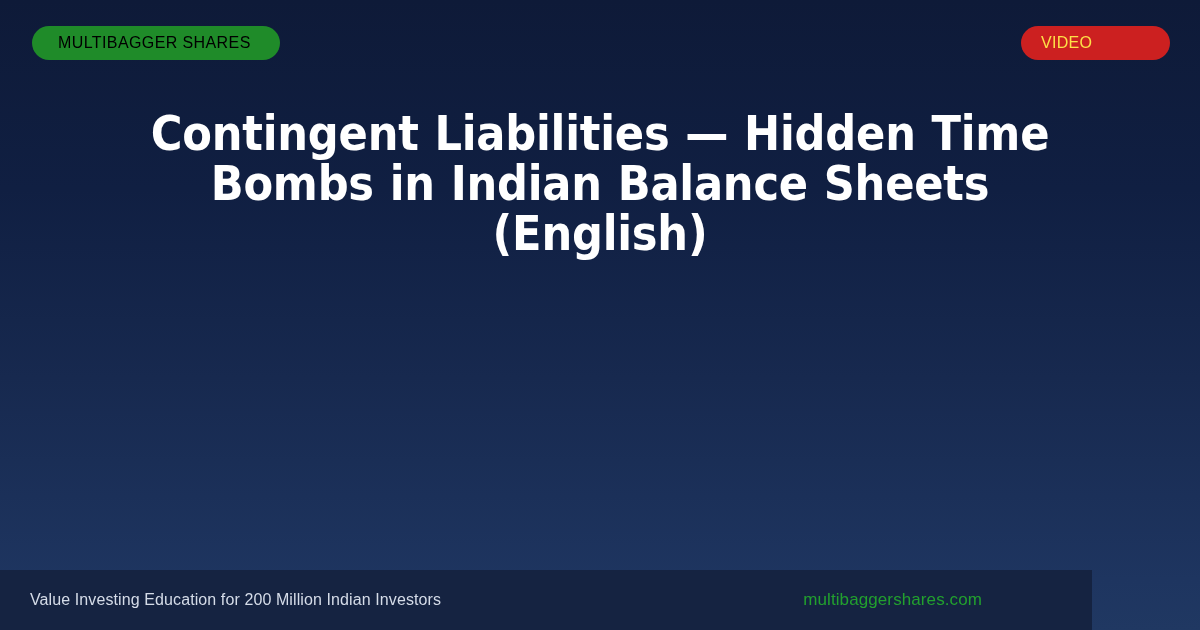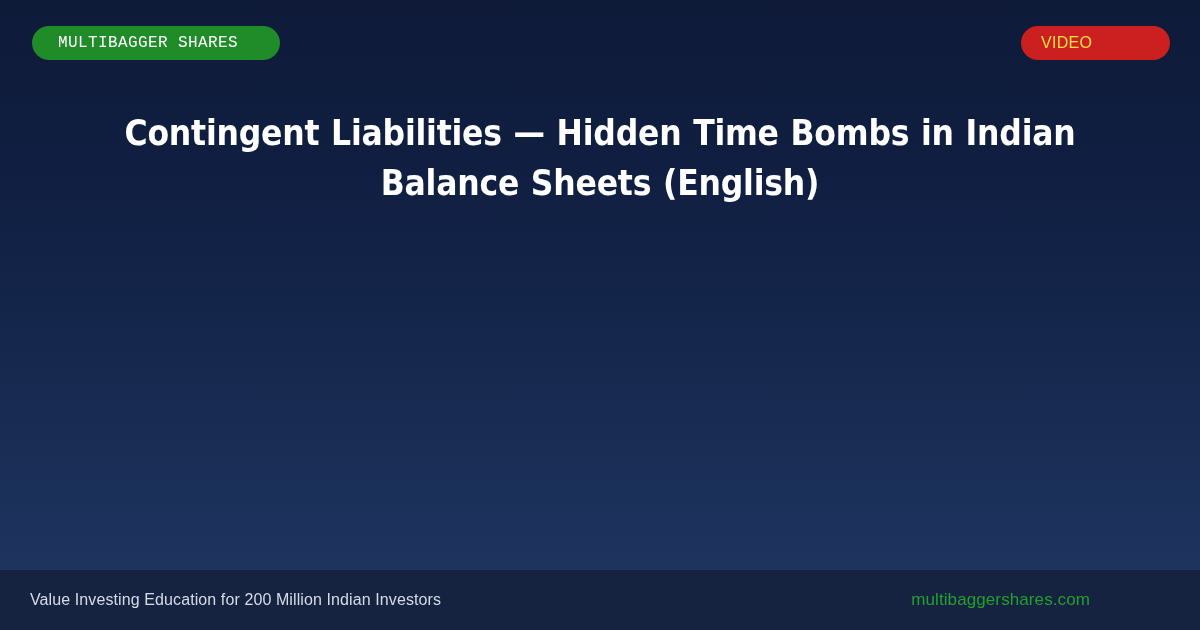--- a/index.html
+++ b/index.html
@@ -44,22 +44,21 @@
   .badge-category {
     left: 32px;
     width: 248px;
     background: #1f8b29;
     padding-left: 26px;
   }
 
   .badge-category .badge-text {
     font-size: 16px;
     letter-spacing: 0.4px;
-    color: #ffffff;
-    font-family: Liberation Mono, monospace;
+    color: #000000;
   }
 
   .badge-type {
     left: 1021px;
     width: 149px;
     background: #cc2020;
     padding-left: 20px;
   }
 
   .badge-type .badge-text {
@@ -72,36 +71,36 @@
   .headline-wrap {
     position: absolute;
     top: 108px;
     left: 100px;
     width: 1000px;
     text-align: center;
   }
 
   .headline {
     margin: 0;
-    font-size: 35px;
+    font-size: 48px;
     line-height: 50px;
     font-weight: 700;
     color: #ffffff;
     font-family: "DejaVu Sans", "Liberation Sans", sans-serif;
     font-stretch: condensed;
     letter-spacing: -0.2px;
     word-spacing: 1px;
   }
 
   
   .footer {
     position: absolute;
     left: 0;
     bottom: 0;
-    width: 1200px;
+    width: 1092px;
     height: 60px;
     background: #152341;
     display: flex;
     align-items: center;
     text-decoration: underline;
   }
 
   .footer-tagline {
     position: absolute;
     left: 30px;

